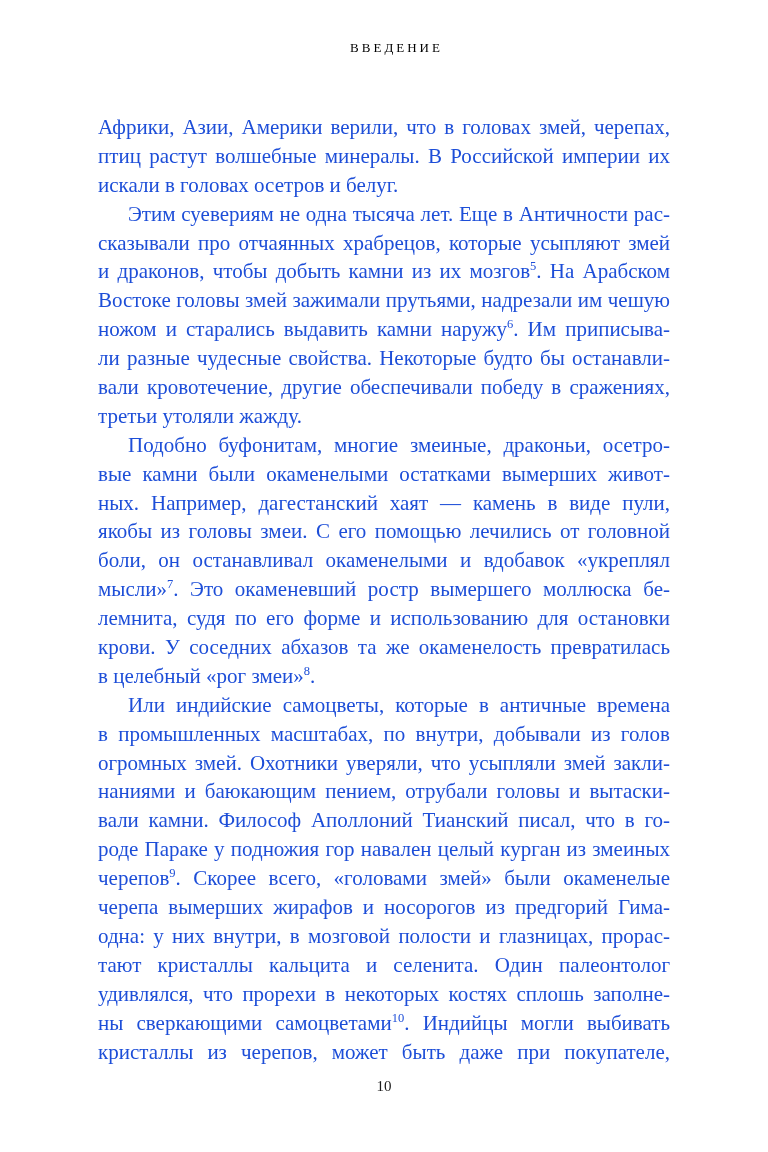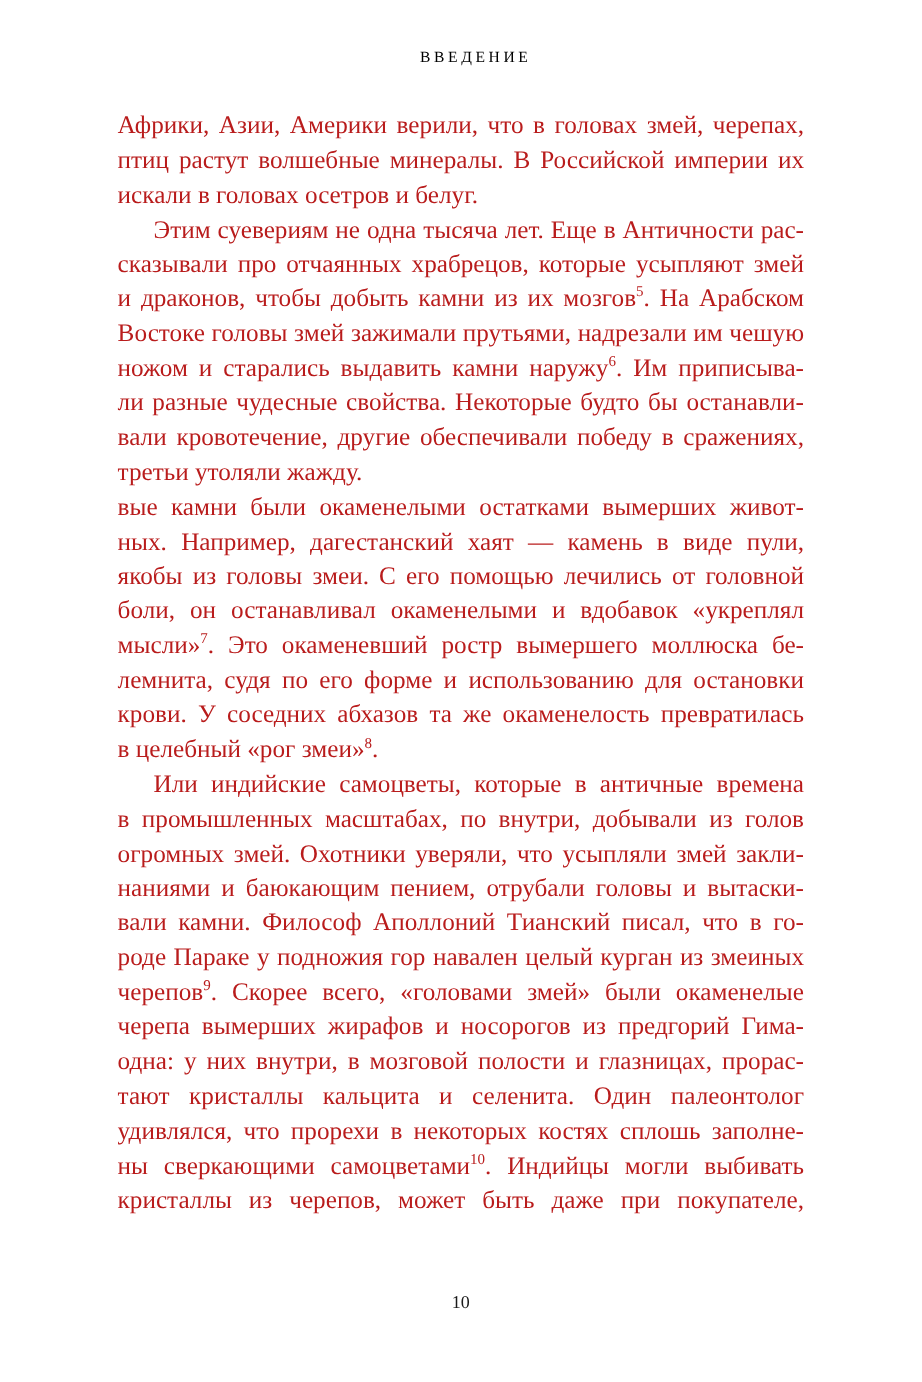--- a/index.html
+++ b/index.html
@@ -25,25 +25,25 @@
     text-align: center;
     font-size: 13px;
     letter-spacing: 3px;
     padding-left: 1px; 
     box-sizing: border-box;
     color: #000000;
   }
   .textblock {
     position: absolute;
     left: 98px;
-    top: 90px;
+    top: 113px;
     width: 572px;
     font-size: 21px;
     line-height: 28.9px;
-    color: #b91c1c;
+    color: #1d4ed8;
     text-rendering: optimizeLegibility;
   }
   .line {
     height: 28.9px;
     overflow: hidden;
     text-align: left;
   }
   .line.just {
     text-align: justify;
     text-align-last: justify;
@@ -80,20 +80,21 @@
       <div class="line just">птиц растут волшебные минералы. В Российской империи их</div>
       <div class="line">искали в головах осетров и белуг.</div>
       <div class="line just indent">Этим суевериям не одна тысяча лет. Еще в Античности рас-</div>
       <div class="line just">сказывали про отчаянных храбрецов, которые усыпляют змей</div>
       <div class="line just">и драконов, чтобы добыть камни из их мозгов<sup>5</sup>. На Арабском</div>
       <div class="line just">Востоке головы змей зажимали прутьями, надрезали им чешую</div>
       <div class="line just">ножом и старались выдавить камни наружу<sup>6</sup>. Им приписыва-</div>
       <div class="line just">ли разные чудесные свойства. Некоторые будто бы останавли-</div>
       <div class="line just">вали кровотечение, другие обеспечивали победу в сражениях,</div>
       <div class="line">третьи утоляли жажду.</div>
+      <div class="line just indent">Подобно буфонитам, многие змеиные, драконьи, осетро-</div>
       <div class="line just">вые камни были окаменелыми остатками вымерших живот-</div>
       <div class="line just">ных. Например, дагестанский хаят — камень в виде пули,</div>
       <div class="line just">якобы из головы змеи. С его помощью лечились от головной</div>
       <div class="line just">боли, он останавливал окаменелыми и вдобавок «укреплял</div>
       <div class="line just">мысли»<sup>7</sup>. Это окаменевший ростр вымершего моллюска бе-</div>
       <div class="line just">лемнита, судя по его форме и использованию для остановки</div>
       <div class="line just">крови. У соседних абхазов та же окаменелость превратилась</div>
       <div class="line">в целебный «рог змеи»<sup>8</sup>.</div>
       <div class="line just indent">Или индийские самоцветы, которые в античные времена</div>
       <div class="line just">в промышленных масштабах, по внутри, добывали из голов</div>

